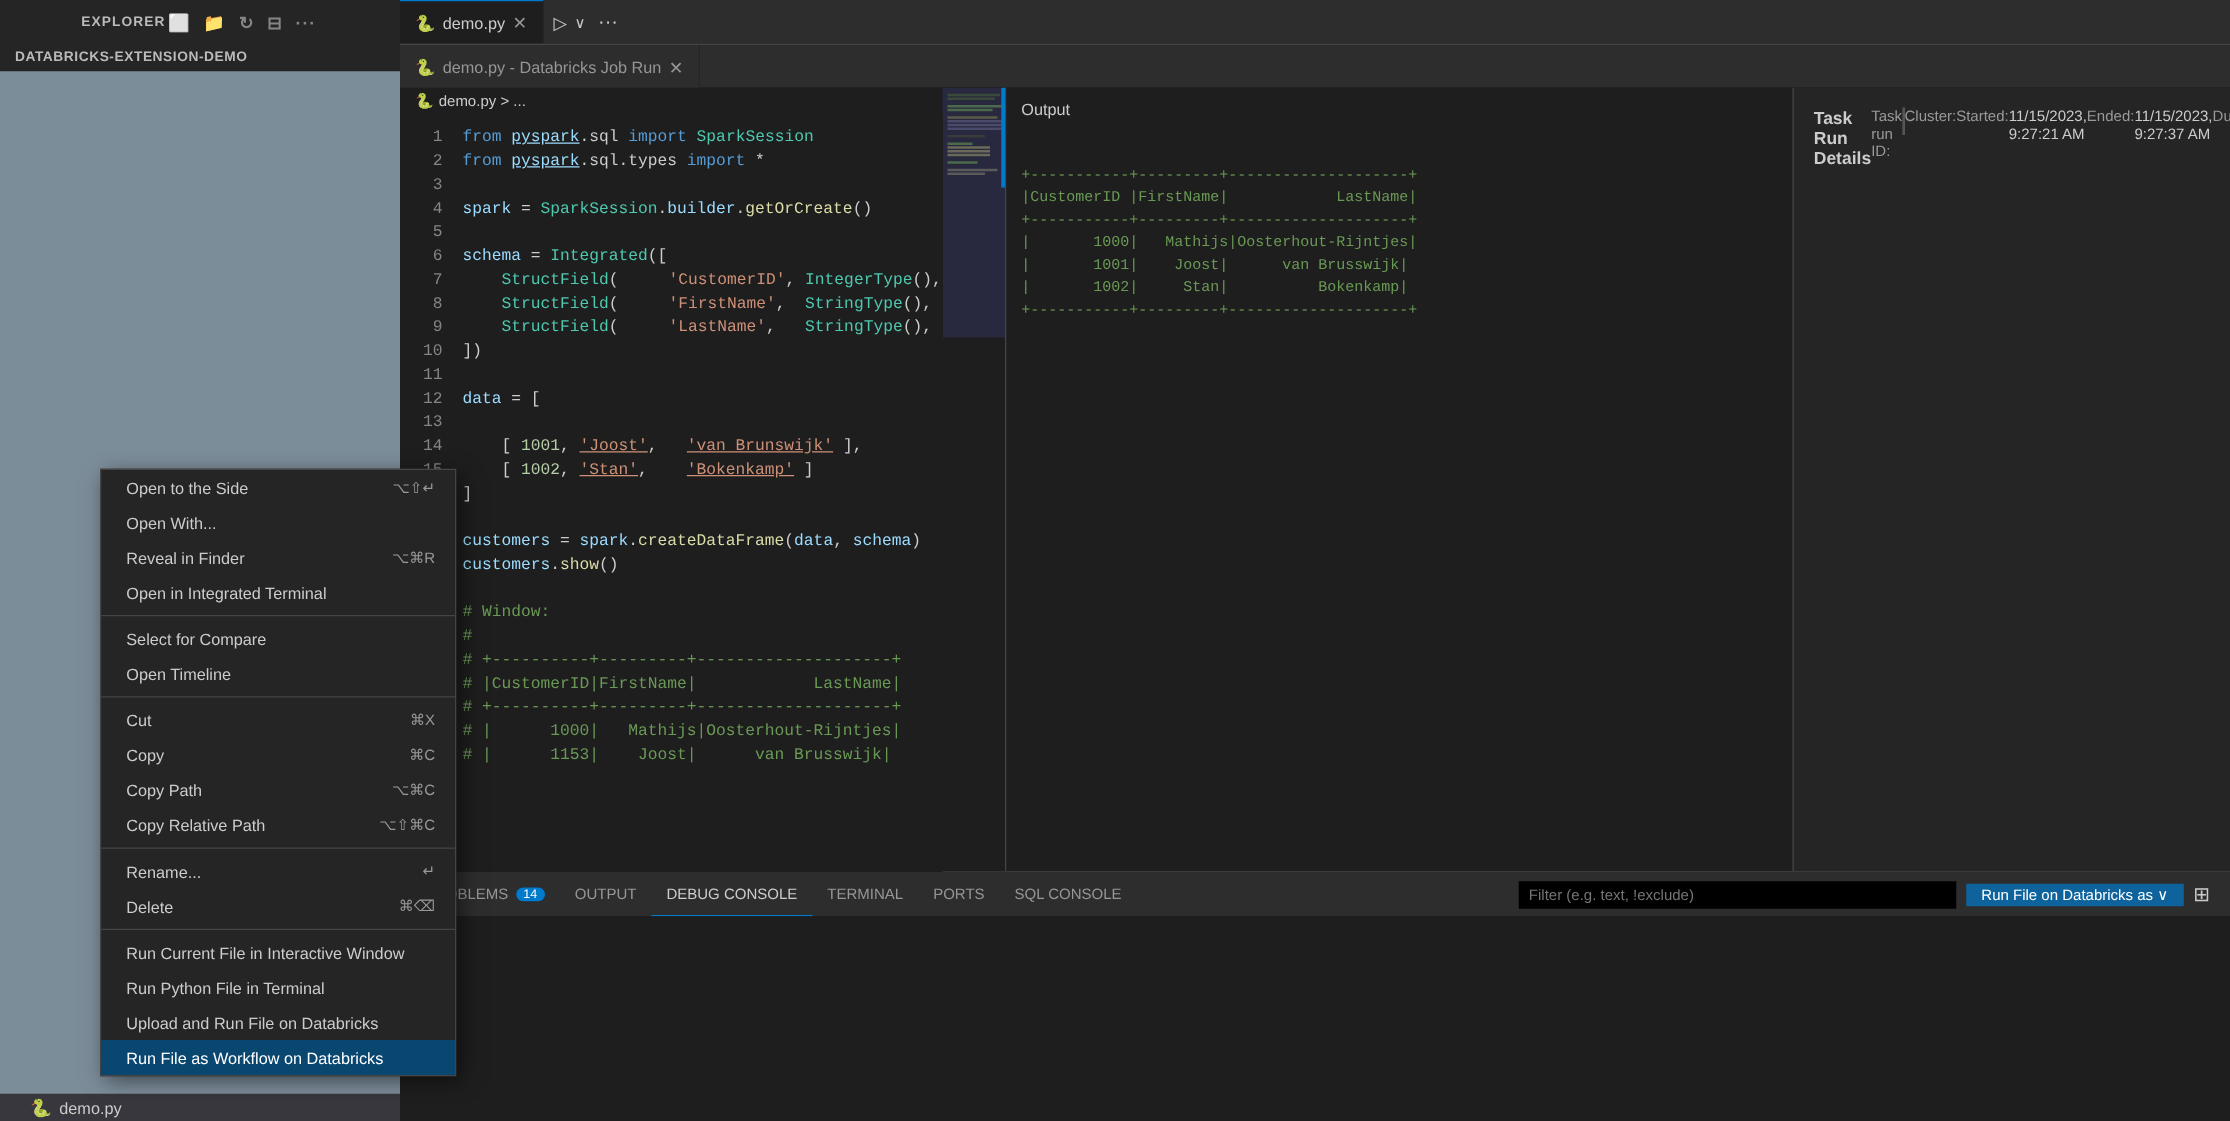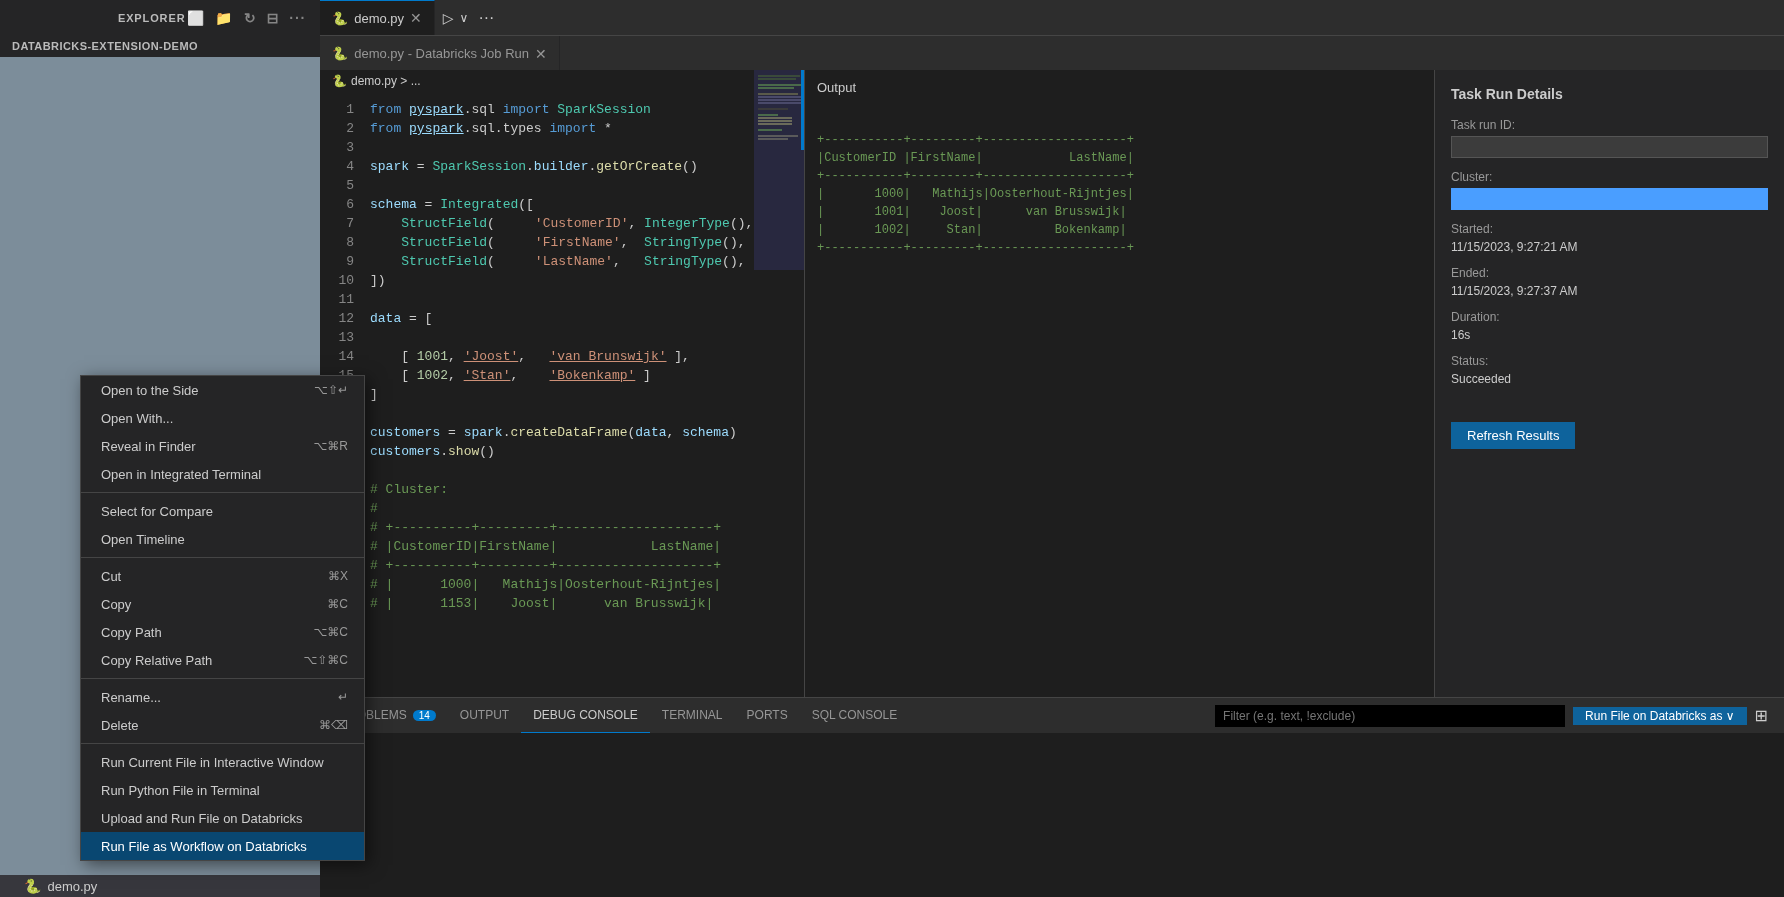--- a/index.html
+++ b/index.html
@@ -27,22 +27,22 @@
       background: #252526;
       display: flex;
       flex-direction: column;
       flex-shrink: 0;
       position: relative;
     }
     .sidebar-header {
       height: 35px;
       display: flex;
       align-items: center;
-      justify-content: flex-end;
-      padding: 0 12px;
+      justify-content: center;
+      padding: 0 24px;
       font-size: 11px;
       font-weight: 700;
       letter-spacing: 0.08em;
       color: #bbbbbb;
       flex-shrink: 0;
     }
     .sidebar-header-actions {
       display: flex;
       gap: 6px;
       align-items: center;
@@ -229,21 +229,20 @@
       overflow: auto;
       line-height: 18px;
     }
 
     
     .task-panel {
       width: 350px;
       background: #252526;
       border-left: 1px solid #454545;
       display: flex;
-      flex-direction: column;
       padding: 16px;
       flex-shrink: 0;
     }
     .task-panel-title {
       font-size: 14px;
       font-weight: 600;
       color: #cccccc;
       margin-bottom: 16px;
     }
     .task-field-label {
@@ -591,21 +590,21 @@
             <span class="line-content"><span class="param">customers</span>.<span class="fn">show</span>()</span>
           </div>
 
           <div class="code-line">
             <span class="line-number">20</span>
             <span class="line-content"></span>
           </div>
 
           <div class="code-line">
             <span class="line-number">21</span>
-            <span class="line-content"><span class="cm"># Cluster:</span></span>
+            <span class="line-content"><span class="cm"># Window:</span></span>
           </div>
 
           <div class="code-line">
             <span class="line-number">22</span>
             <span class="line-content"><span class="cm">#</span></span>
           </div>
 
           <div class="code-line">
             <span class="line-number">23</span>
             <span class="line-content"><span class="cm"># +----------+---------+--------------------+</span></span>

